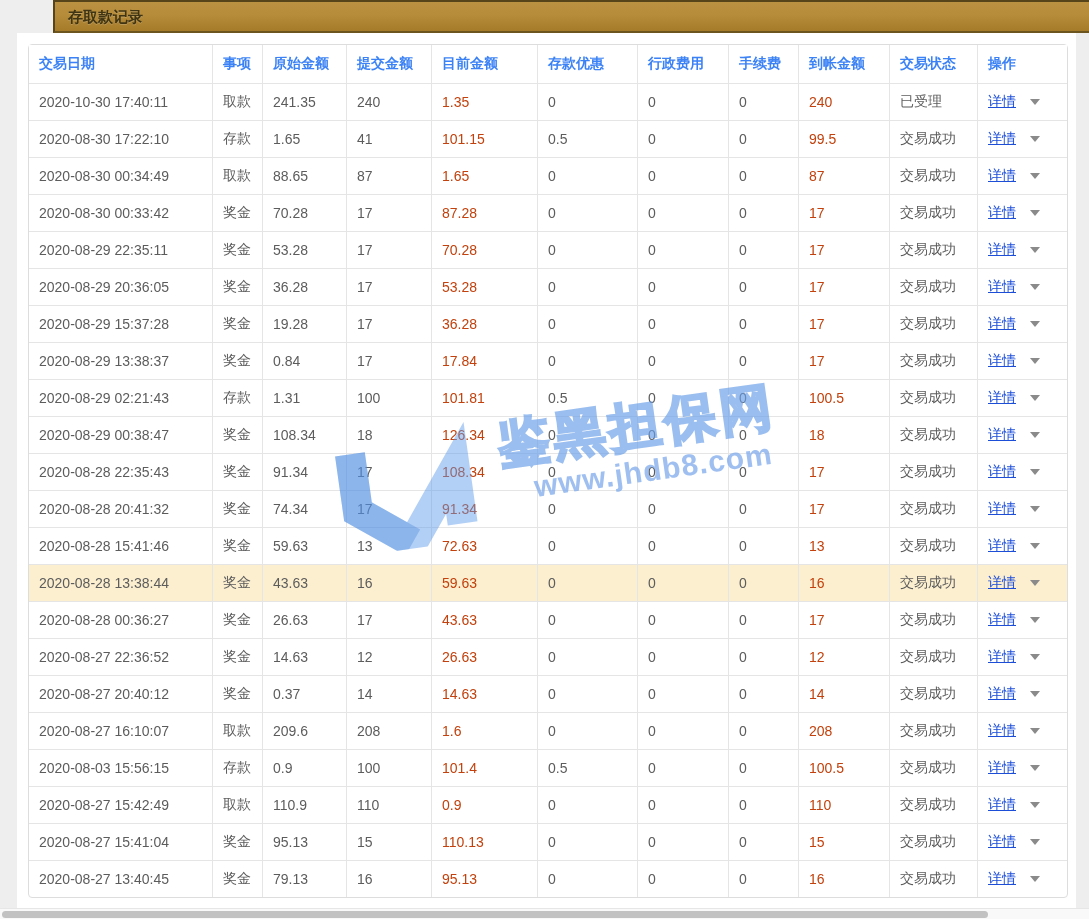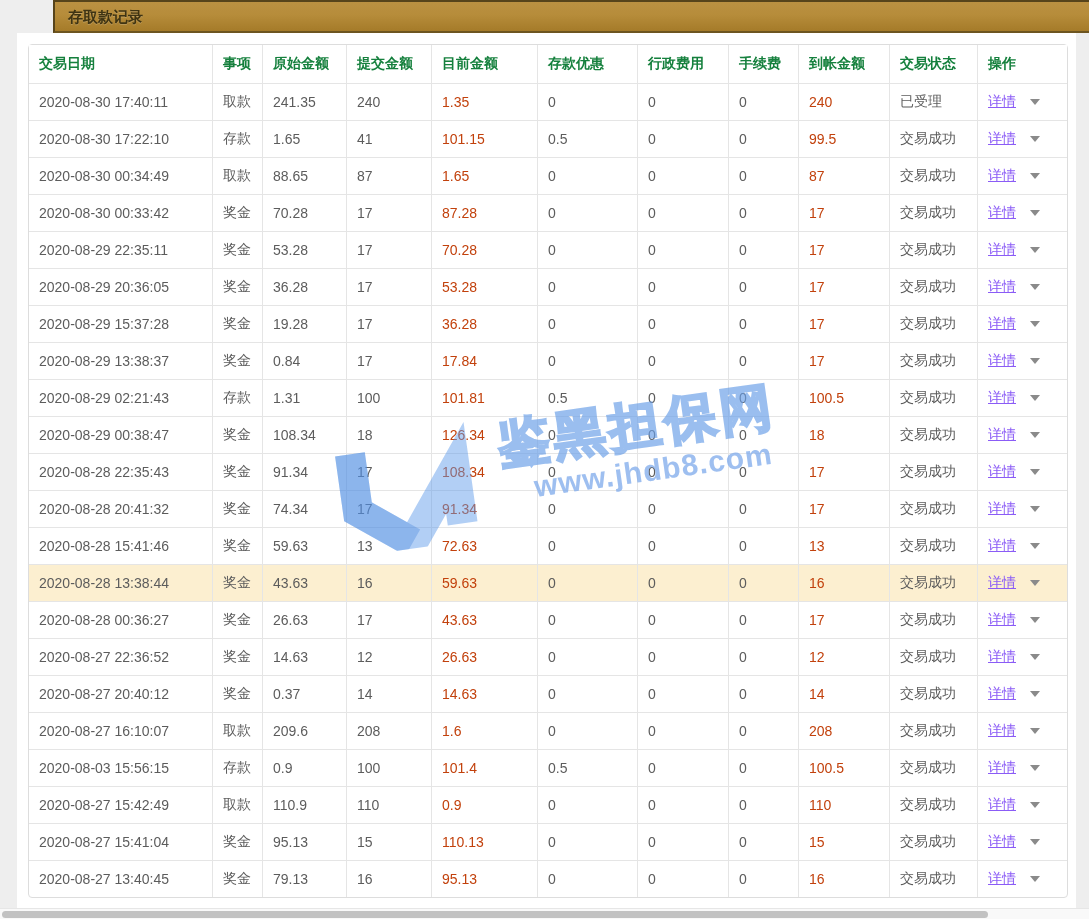--- a/index.html
+++ b/index.html
@@ -35,28 +35,28 @@
   }
   table{
     border-collapse:separate;border-spacing:0;table-layout:fixed;
     width:1038px;font-size:14px;color:#555;
   }
   th,td{
     padding:0 0 0 10px;text-align:left;font-weight:normal;
     overflow:hidden;white-space:nowrap;box-sizing:border-box;
   }
   thead th{
-    height:38px;font-weight:bold;color:#15803d;background:#fff;
+    height:38px;font-weight:bold;color:#3b82f6;background:#fff;
   }
   tbody td{height:37px;border-top:1px solid #e5e5e5;color:#5c5c5c;}
   th + th, td + td{border-left:1px solid #e5e5e5;}
   td.green{color:#c2410c;}
   tr.highlight td{background:#fcefd0;}
   a.detail{
-    color:#8b5cf6;text-decoration:underline;cursor:pointer;
+    color:#1d4ed8;text-decoration:underline;cursor:pointer;
   }
   .caret{
     display:inline-block;width:0;height:0;margin-left:14px;vertical-align:middle;
     border-left:5px solid transparent;border-right:5px solid transparent;
     border-top:6px solid #8a8a8a;
   }
   
   .watermark{
     position:absolute;left:328px;top:382px;z-index:5;pointer-events:none;
     display:flex;align-items:center;transform:rotate(-8deg);
@@ -114,21 +114,21 @@
             <th>存款优惠</th>
             <th>行政费用</th>
             <th>手续费</th>
             <th>到帐金额</th>
             <th>交易状态</th>
             <th>操作</th>
           </tr>
       </thead>
       <tbody id="table-body">
           <tr>
-            <td>2020-08-30 17:40:11</td>
+            <td>2020-10-30 17:40:11</td>
             <td>取款</td>
             <td>241.35</td>
             <td>240</td>
             <td class="green">1.35</td>
             <td>0</td>
             <td>0</td>
             <td>0</td>
             <td class="green">240</td>
             <td>已受理</td>
             <td><a class="detail">详情</a><span class="caret"></span></td>

